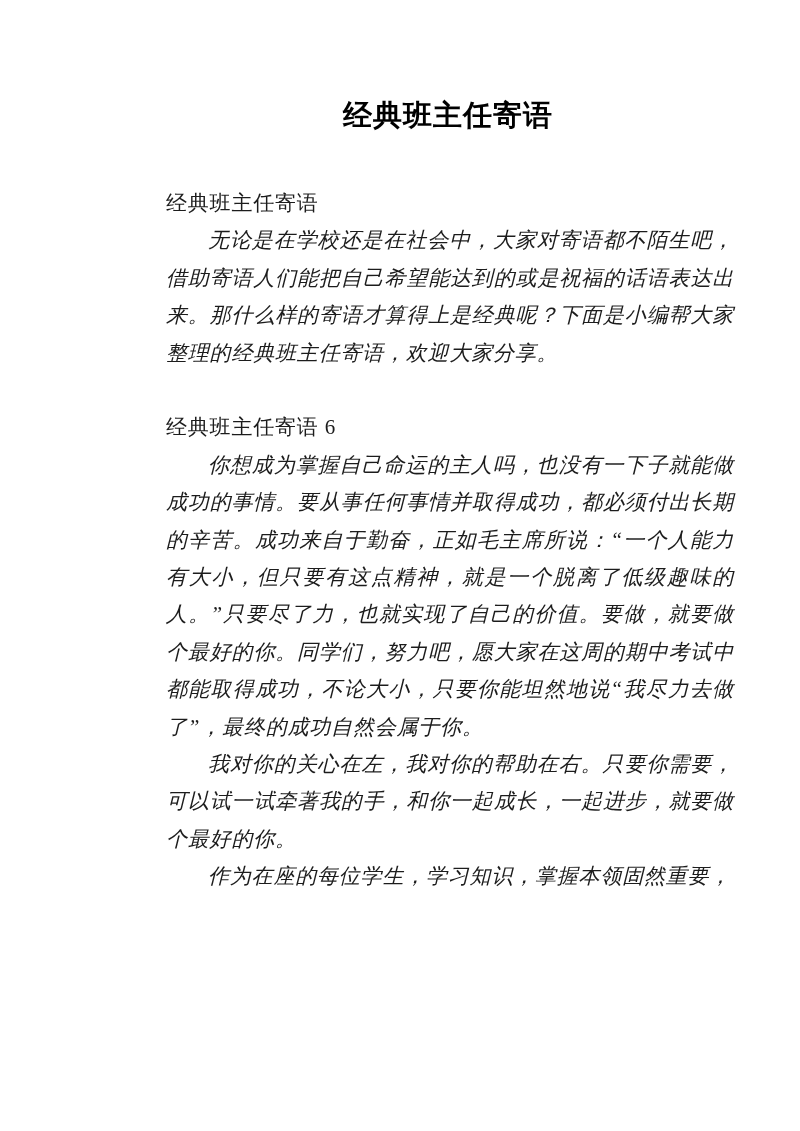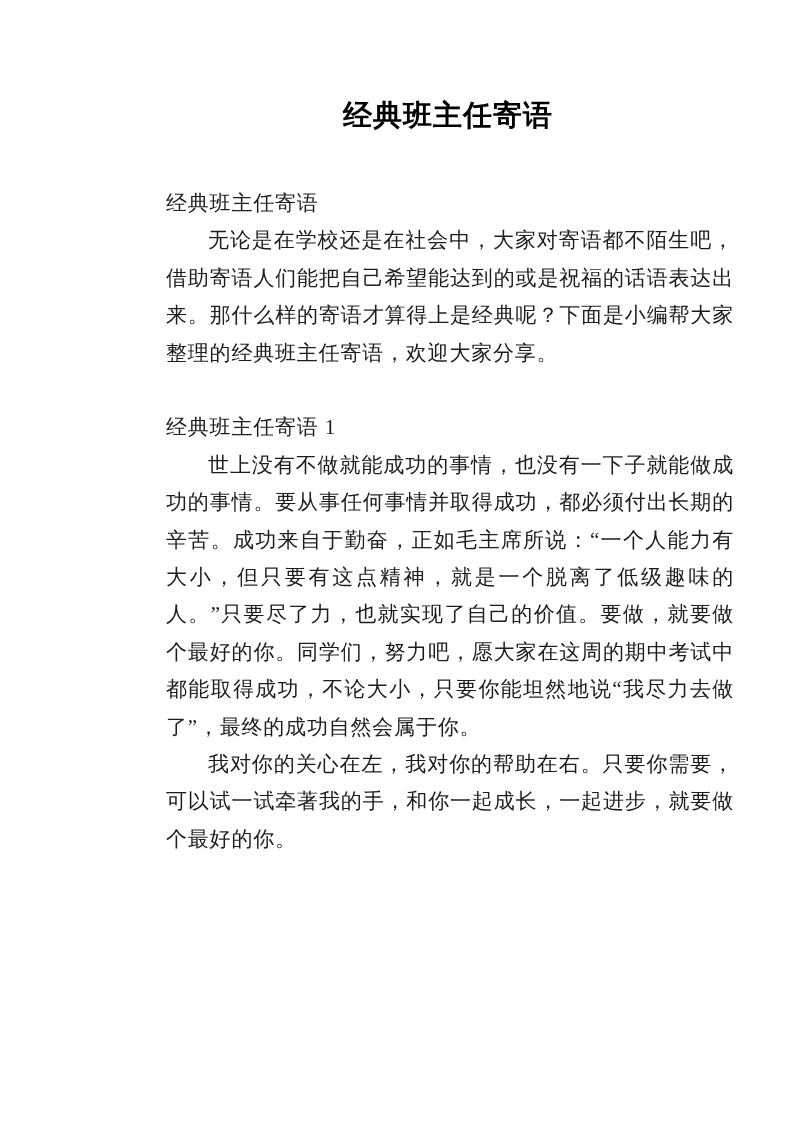--- a/index.html
+++ b/index.html
@@ -36,20 +36,21 @@
     line-height: 37.4px;
     letter-spacing: 0.8px;
     text-align: justify;
   }
   .content p {
     margin: 0;
     padding: 0;
   }
   .para {
     text-indent: 2em;
+    font-style: italic;
   }
   .heading-line {
     text-indent: 0;
     text-align: left;
   }
   .blank-line {
     height: 37.4px;
   }
 </style>
 </head>
@@ -58,21 +59,22 @@
 <div class="page">
   <h1 class="doc-title">经典班主任寄语</h1>
 
   <div class="content">
     <p class="heading-line">经典班主任寄语</p>
 
     <p class="para">无论是在学校还是在社会中，大家对寄语都不陌生吧，借助寄语人们能把自己希望能达到的或是祝福的话语表达出来。那什么样的寄语才算得上是经典呢？下面是小编帮大家整理的经典班主任寄语，欢迎大家分享。</p>
 
     <div class="blank-line"></div>
 
-    <p class="heading-line">经典班主任寄语 1</p>
+    <p class="heading-line">经典班主任寄语 6</p>
 
-    <p class="para">世上没有不做就能成功的事情，也没有一下子就能做成功的事情。要从事任何事情并取得成功，都必须付出长期的辛苦。成功来自于勤奋，正如毛主席所说：“一个人能力有大小，但只要有这点精神，就是一个脱离了低级趣味的人。”只要尽了力，也就实现了自己的价值。要做，就要做个最好的你。同学们，努力吧，愿大家在这周的期中考试中都能取得成功，不论大小，只要你能坦然地说“我尽力去做了”，最终的成功自然会属于你。</p>
+    <p class="para">你想成为掌握自己命运的主人吗，也没有一下子就能做成功的事情。要从事任何事情并取得成功，都必须付出长期的辛苦。成功来自于勤奋，正如毛主席所说：“一个人能力有大小，但只要有这点精神，就是一个脱离了低级趣味的人。”只要尽了力，也就实现了自己的价值。要做，就要做个最好的你。同学们，努力吧，愿大家在这周的期中考试中都能取得成功，不论大小，只要你能坦然地说“我尽力去做了”，最终的成功自然会属于你。</p>
 
     <p class="para">我对你的关心在左，我对你的帮助在右。只要你需要，可以试一试牵著我的手，和你一起成长，一起进步，就要做个最好的你。</p>
 
 
+    <p class="para">作为在座的每位学生，学习知识，掌握本领固然重要，</p>
   </div>
 </div>
 
 </body></html>

